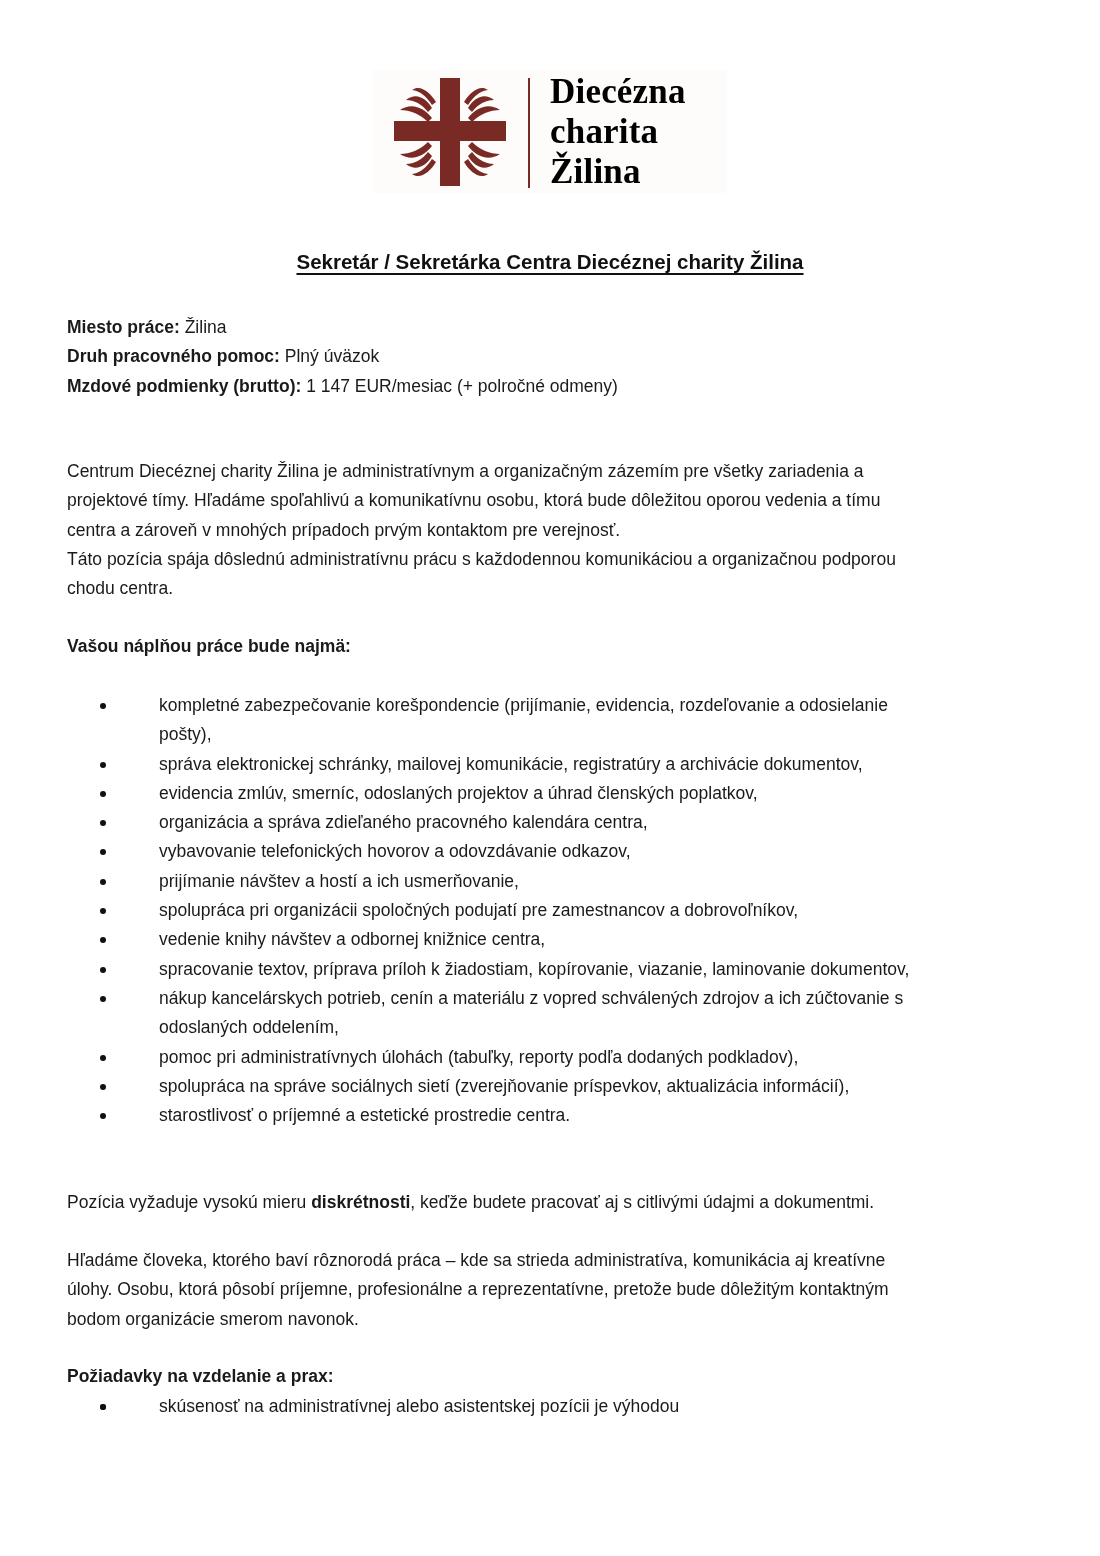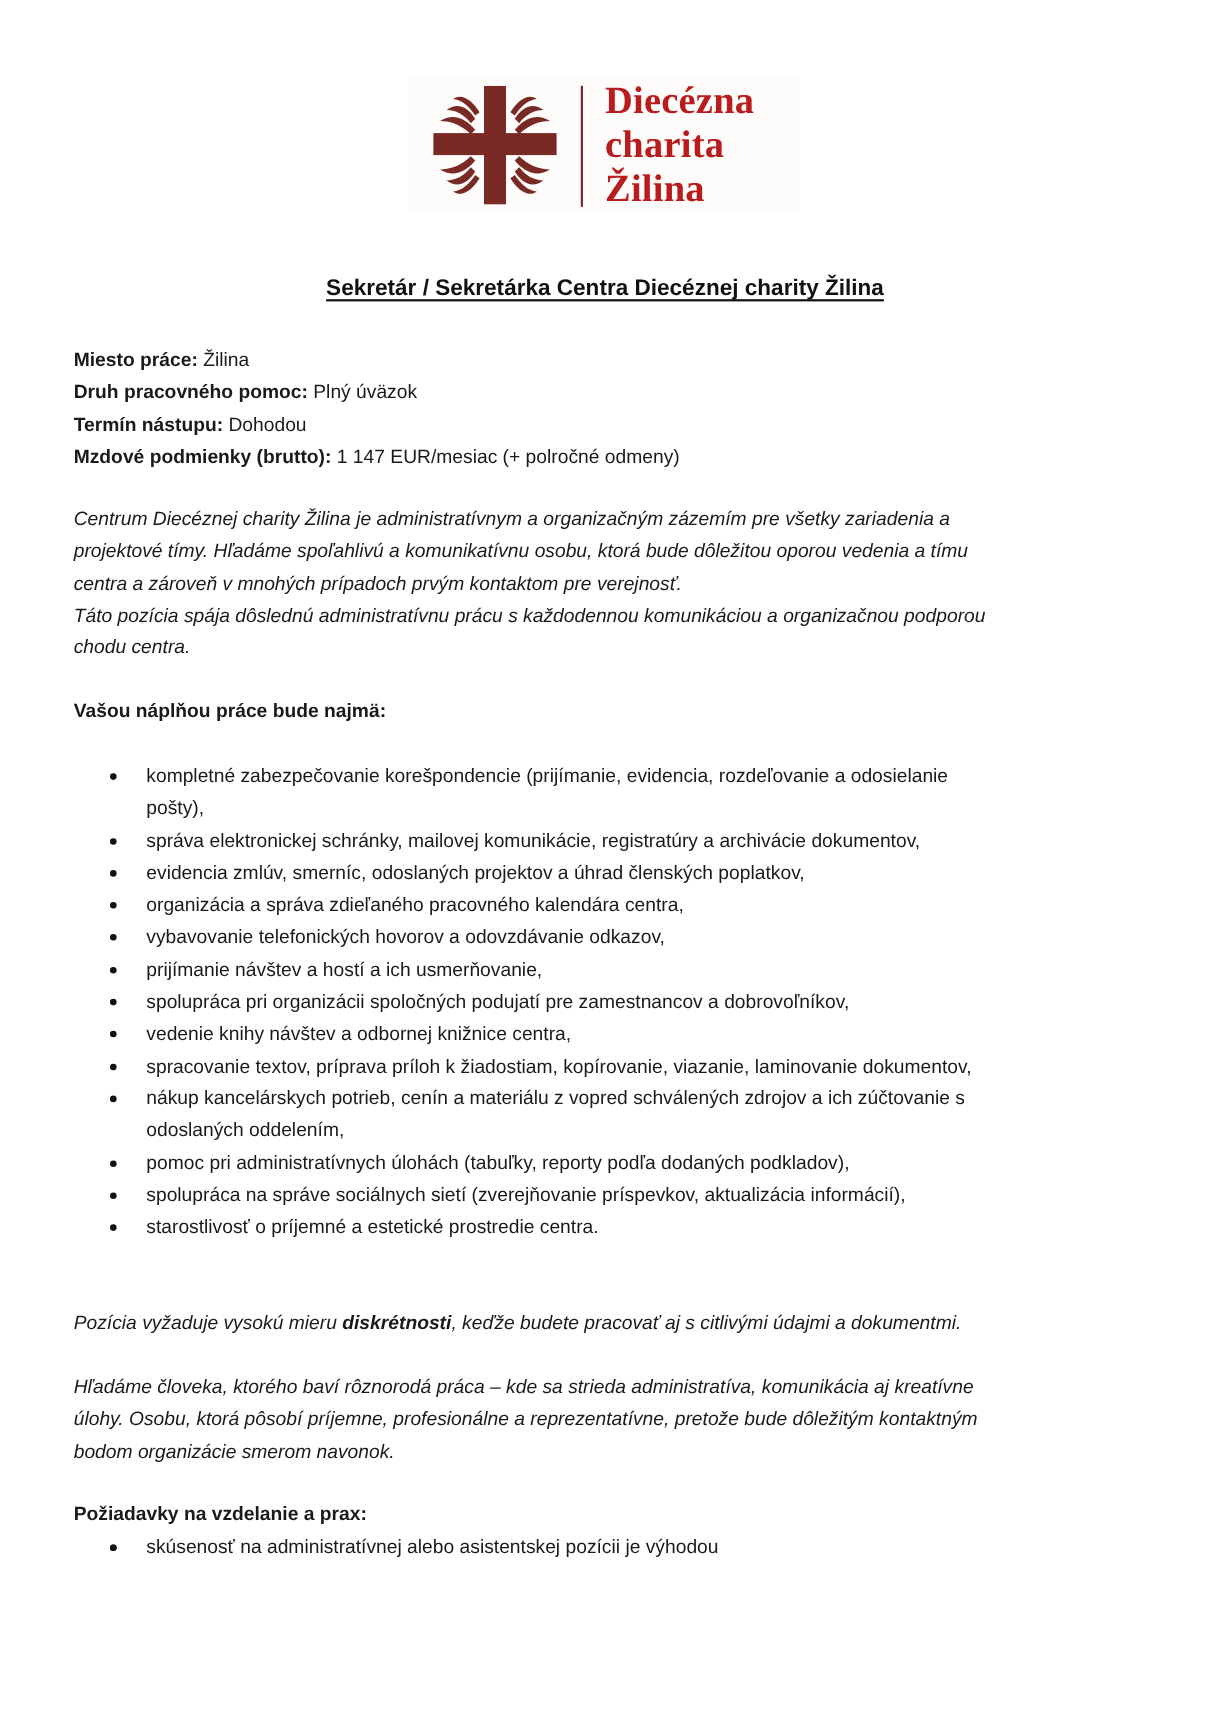--- a/index.html
+++ b/index.html
@@ -3,35 +3,35 @@
 <meta charset="utf-8">
 <style>
   html, body { margin: 0; padding: 0; background: #ffffff; }
   body { width: 1100px; height: 1556px; position: relative; overflow: hidden;
          font-family: "Liberation Sans", sans-serif; color: #1a1a1a; }
   .logo { position: absolute; left: 372px; top: 70px; width: 355px; height: 123px;
           background: #fdfcfa; }
   .logo svg.cross { position: absolute; left: 20px; top: 8px; width: 116px; height: 108px; }
   .logo .divider { position: absolute; left: 156px; top: 8px; width: 2px; height: 110px; background: #7a2a25; }
   .logo .brand { position: absolute; left: 178px; top: 2px; font-family: "Liberation Serif", serif;
-                 font-weight: bold; font-size: 35px; line-height: 40px; color: #b91c1c; letter-spacing: 0.2px; }
+                 font-weight: bold; font-size: 35px; line-height: 40px; color: #000000; letter-spacing: 0.2px; }
   .logo .brand div { white-space: nowrap; }
   .title { position: absolute; left: 0; width: 1100px; top: 250px; text-align: center;
            font-weight: bold; font-size: 20.5px; text-decoration: underline; text-underline-offset: 4px;
            color: #111; white-space: nowrap; }
   .meta { position: absolute; left: 67px; top: 313px; font-size: 17.5px; line-height: 29.3px; }
   .meta .row { white-space: nowrap; }
   .meta b { font-weight: bold; margin-top: 21px; }
-  .para { position: absolute; left: 67px; font-size: 17.5px; line-height: 29.3px; width: 980px; font-style: italic; }
+  .para { position: absolute; left: 67px; font-size: 17.5px; line-height: 29.3px; width: 980px; }
   .para .ln { white-space: nowrap; }
   .heading { position: absolute; left: 67px; font-weight: bold; font-size: 17.5px; white-space: nowrap; }
   .list { position: absolute; left: 67px; font-size: 17.5px; line-height: 29.3px; }
   .li { position: relative; padding-left: 66px; }
   .li .dot { position: absolute; left: 33px; top: 12px; width: 6px; height: 6px; border-radius: 50%; background: #111; }
-  .li .ln { white-space: nowrap; display: block; }
+  .li .ln { white-space: nowrap; display: block; margin-left: 26px; }
 </style>
 </head>
 <body>
 
 <div class="logo">
   <svg class="cross" viewBox="0 0 116 108">
     <g fill="#7a2a25">
 
       <path d="M14 22 C24 14 34 20 40 30 L36 34 C30 26 22 22 14 22Z"></path>
       <path d="M8 32 C20 24 32 30 40 40 L36 44 C28 36 18 32 8 32Z"></path>
@@ -56,21 +56,20 @@
     <div>charita</div>
     <div>Žilina</div>
   </div>
 </div>
 
 <div class="title">Sekretár / Sekretárka Centra Diecéznej charity Žilina</div>
 
 <div class="meta">
   <div class="row"><b>Miesto práce:</b><span> Žilina</span></div>
   <div class="row"><b>Druh pracovného pomoc:</b><span> Plný úväzok</span></div>
-  <div class="row"><b>Termín nástupu:</b><span> Dohodou</span></div>
   <div class="row"><b>Mzdové podmienky (brutto):</b><span> 1 147 EUR/mesiac (+ polročné odmeny)</span></div>
 </div>
 
 <div class="para" style="top:457px;">
   <div class="ln">Centrum Diecéznej charity Žilina je administratívnym a organizačným zázemím pre všetky zariadenia a</div>
   <div class="ln">projektové tímy. Hľadáme spoľahlivú a komunikatívnu osobu, ktorá bude dôležitou oporou vedenia a tímu</div>
   <div class="ln">centra a zároveň v mnohých prípadoch prvým kontaktom pre verejnosť.</div>
   <div class="ln">Táto pozícia spája dôslednú administratívnu prácu s každodennou komunikáciou a organizačnou podporou</div>
   <div class="ln">chodu centra.</div>
 </div>

